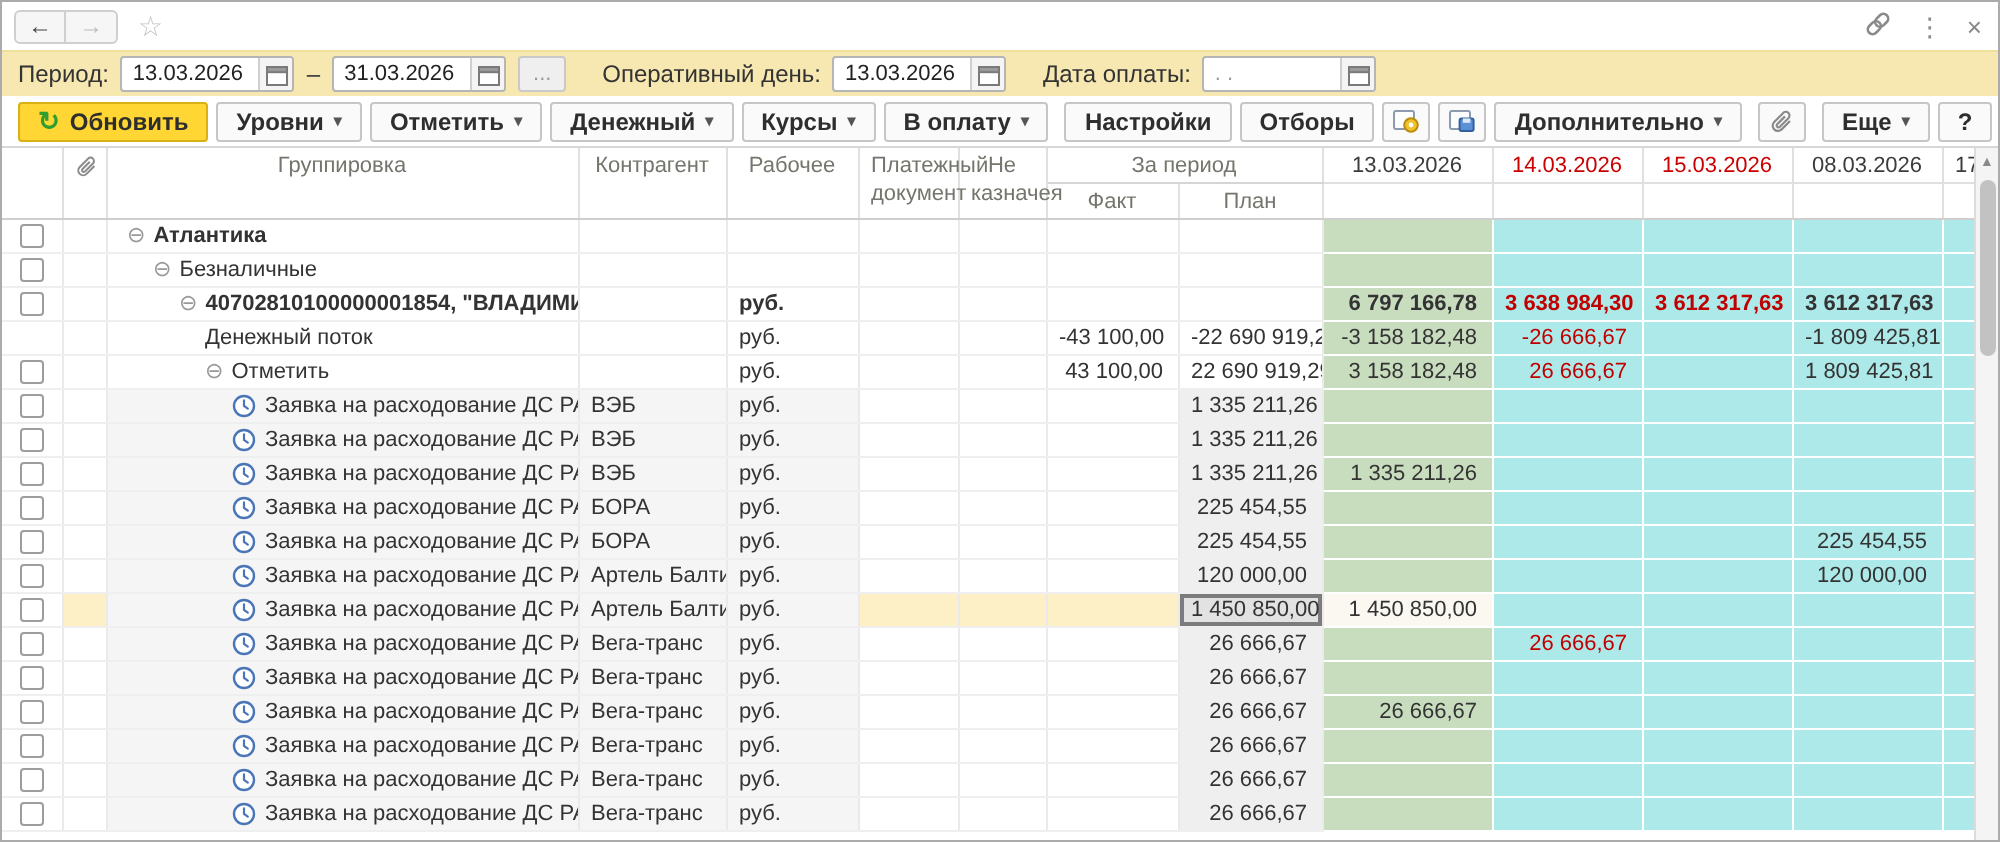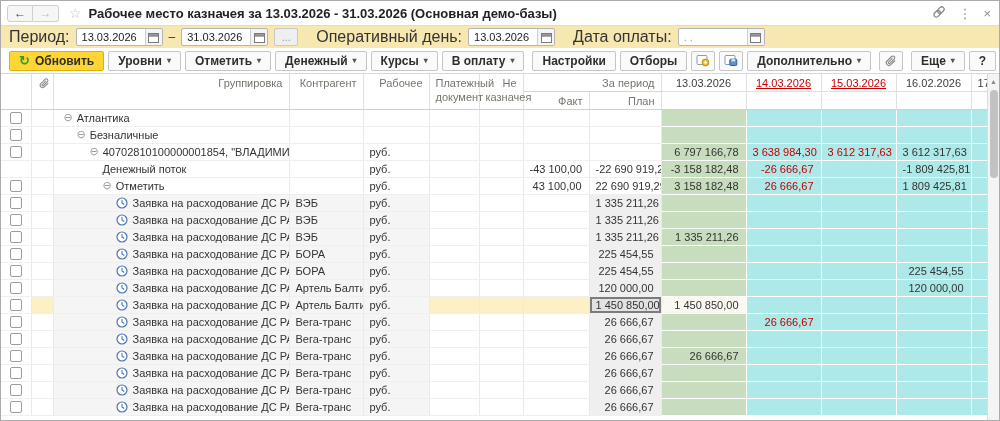--- a/index.html
+++ b/index.html
@@ -13,21 +13,21 @@
   .navbtn { width:26px; height:17px; border:1px solid #cfcfcf; background:#f6f6f6; display:flex; align-items:center; justify-content:center; font-size:12px; line-height:1; color:#444; cursor:pointer; }
   .navbtn.back { border-radius:3px 0 0 3px; }
   .navbtn.fwd  { border-radius:0 3px 3px 0; border-left:none; color:#bdbdbd; }
   .star { color:#c3c3c3; font-size:14px; margin:0 7px 0 10px; }
   .wtitle { font-size:13px; font-weight:bold; color:#222; white-space:nowrap; }
   .titlebar .spacer { flex:1; }
   .tb-ico { color:#8a8a8a; margin-left:12px; font-size:13px; line-height:1; cursor:pointer; }
 
   
   .filterbar { height:23px; background:#f7e7b0; display:flex; align-items:center; padding:0 8px; gap:6px; border-top:1px solid #eedf9c; }
-  .flabel { font-size:16px; color:#333; white-space:nowrap; }
+  .flabel { font-size:12px; color:#333; white-space:nowrap; }
   .dinput { display:inline-flex; align-items:stretch; height:18px; border:1px solid #b5b5b5; background:#fff; border-radius:2px; overflow:hidden; }
   .dinput .val { width:68px; font-size:11px; color:#222; display:flex; align-items:center; padding:0 5px; }
   .dinput .val.empty { color:#9a9a9a; }
   .dinput .cal { width:17px; display:flex; align-items:center; justify-content:center; border-left:1px solid #cfcfcf; background:#f4f4f4; cursor:pointer; }
   .dash { font-size:12px; color:#333; }
   .dots-btn { height:18px; width:24px; border:1px solid #c9c9c9; background:#efefef; color:#9a9a9a; border-radius:2px; font-size:11px; display:flex; align-items:center; justify-content:center; cursor:pointer; }
 
   
   .toolbar { height:25px; display:flex; align-items:center; padding:0 8px; gap:4px; background:#fff; }
   .btn { height:20px; border:1px solid #c6c6c6; border-radius:2px; background:#fafafa; font-size:12px; color:#2e2e2e; padding:0 9px; display:inline-flex; align-items:center; gap:5px; white-space:nowrap; cursor:pointer;font-weight:bold; }
@@ -35,32 +35,32 @@
   .btn.primary { background:#ffd633; border-color:#d9b117; font-weight:bold; }
   .btn.bold { font-weight:bold; }
   .btn.iconbtn { padding:0 4px; }
   .tgap { width:18px; }
   .toolbar .spacer { flex:1; }
   .refresh-glyph { color:#2f9e2f; font-weight:bold; font-size:13px; line-height:1; }
 
   
   .gridwrap { position:relative; height:349px; border-top:1px solid #d7d7d7; }
   table.grid { table-layout:fixed; border-collapse:collapse; width:988px; font-size:11px; color:#333; }
-  .grid th { font-weight:normal; color:#75756d; text-align:right; vertical-align:top; background:#fff; padding:3px 6px 0 6px; border-right:1px solid #e0e0e0; border-bottom:1px solid #cfcfcf; font-size:11px; line-height:1.25; }
+  .grid th { font-weight:normal; color:#75756d; text-align:center; vertical-align:top; background:#fff; padding:3px 6px 0 6px; border-right:1px solid #e0e0e0; border-bottom:1px solid #cfcfcf; font-size:11px; line-height:1.25; }
   .grid th.datehead { text-align:center; color:#3c3c3c; border-bottom:1px solid #e0e0e0; }
-  .grid th.datehead.red { color:#cb0000;text-decoration:underline; }
+  .grid th.datehead.red { color:#cb0000; }
   .grid tr.subhead th { border-bottom:1px solid #cfcfcf; }
   .grid td { height:17px; padding:0 6px; border-right:1px solid #eaeaea; border-bottom:1px solid #efefef; white-space:nowrap; overflow:hidden; vertical-align:middle; }
   .grid td.num { text-align:right; padding-right:7px; }
   .grid td.dgreen { background:#c8dcbe; border-bottom:1px solid rgba(255,255,255,.55); border-right:1px solid rgba(255,255,255,.65); }
   .grid td.dcyan  { background:#ade9e8; border-bottom:1px solid rgba(255,255,255,.5);  border-right:1px solid rgba(255,255,255,.6); }
   .grid tr.leaf td.shade { background:#f5f5f5; }
   .grid td.planedit { background:#efefef; }
   .grid .red { color:#c00000; }
-  .grid .b { font-weight:normal; }
+  .grid .b { font-weight:bold; }
   .cbx { width:12px; height:12px; border:1px solid #9d9d9d; border-radius:2px; background:#fff; display:inline-block; vertical-align:middle; }
   .expander { color:#999; font-size:11px; margin-right:4px; }
   .gcell-inner { display:flex; align-items:center; }
   .clockico { margin-right:5px; flex:0 0 auto; }
   
   tr.selected td { background:#fdf0c6; }
   tr.selected td.cbcell { background:#fff; }
   tr.selected td.shade-sel { background:#d4d4d4; }
   tr.selected td.planedit { background:#e2e2e2; box-shadow:inset 0 0 0 2px #7c7c7c; }
   tr.selected td.dgreen { background:#faf8f0; }
@@ -79,21 +79,20 @@
   <div class="titlebar">
     <div class="navgroup">
       <div class="navbtn back">
           <span>←</span>
         </div>
       <div class="navbtn fwd">
           <span>→</span>
         </div>
     </div>
     <span class="star">☆</span>
-    <span class="wtitle">Рабочее место казначея  за 13.03.2026 - 31.03.2026 (Основная демо-базы)</span>
     <span class="spacer"></span>
     <span class="tb-ico">
       <svg width="14" height="14" viewBox="0 0 14 14">
           <g fill="none" stroke="#8a8a8a" stroke-width="1.3" transform="rotate(-45 7 7)">
             <rect x="0.8" y="4.6" width="7.2" height="4.8" rx="2.4"></rect>
             <rect x="6" y="4.6" width="7.2" height="4.8" rx="2.4"></rect>
           </g>
         </svg>
     </span>
     <span class="tb-ico">⋮</span>
@@ -241,21 +240,21 @@
           <th rowspan="2">Группировка</th>
           <th rowspan="2">Контрагент</th>
           <th rowspan="2">Рабочее</th>
           <th rowspan="2">Платежный документ</th>
           <th rowspan="2">Не казначея</th>
           <th colspan="2" style="border-bottom:1px solid #d5d5d5;">За период</th>
 
         <th class="datehead">13.03.2026</th>
             <th class="datehead red">14.03.2026</th>
             <th class="datehead red">15.03.2026</th>
-            <th class="datehead">16.02.2026</th>
+            <th class="datehead">08.03.2026</th>
             <th class="datehead">17.03.2026</th>
           </tr>
         <tr class="subhead">
           <th>Факт</th>
           <th>План</th>
 
         <th></th>
             <th></th>
             <th></th>
             <th></th>

